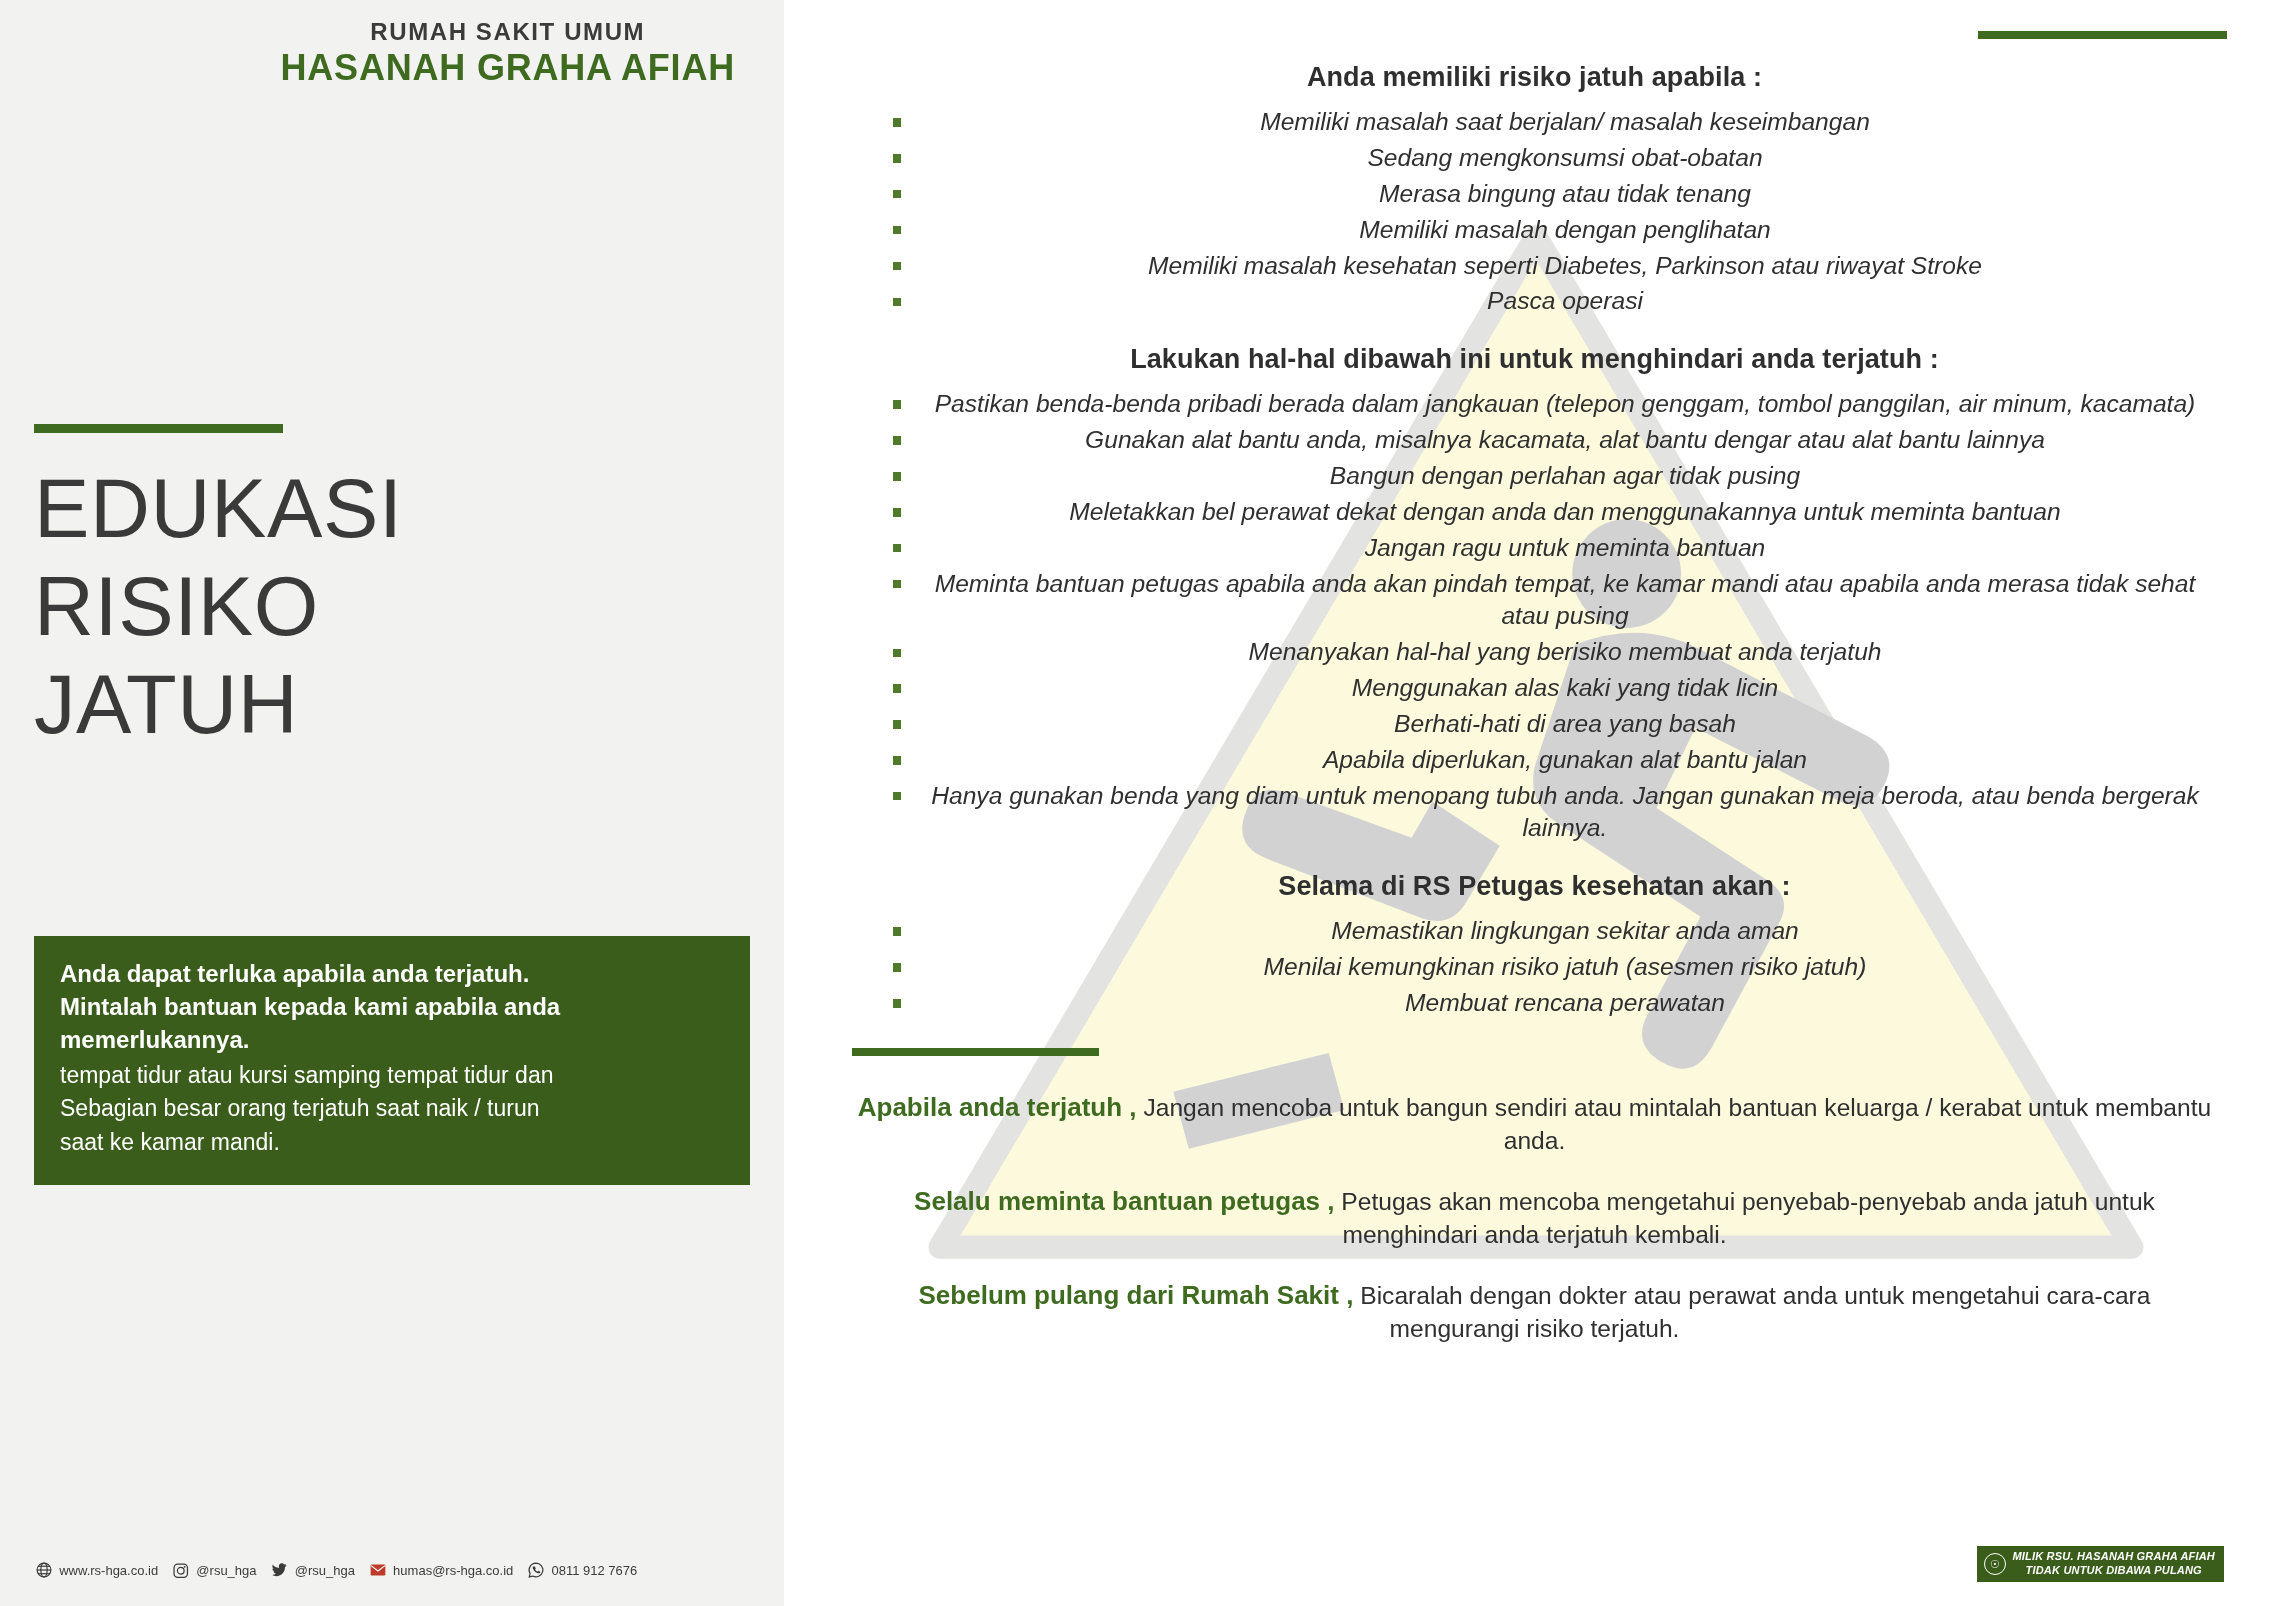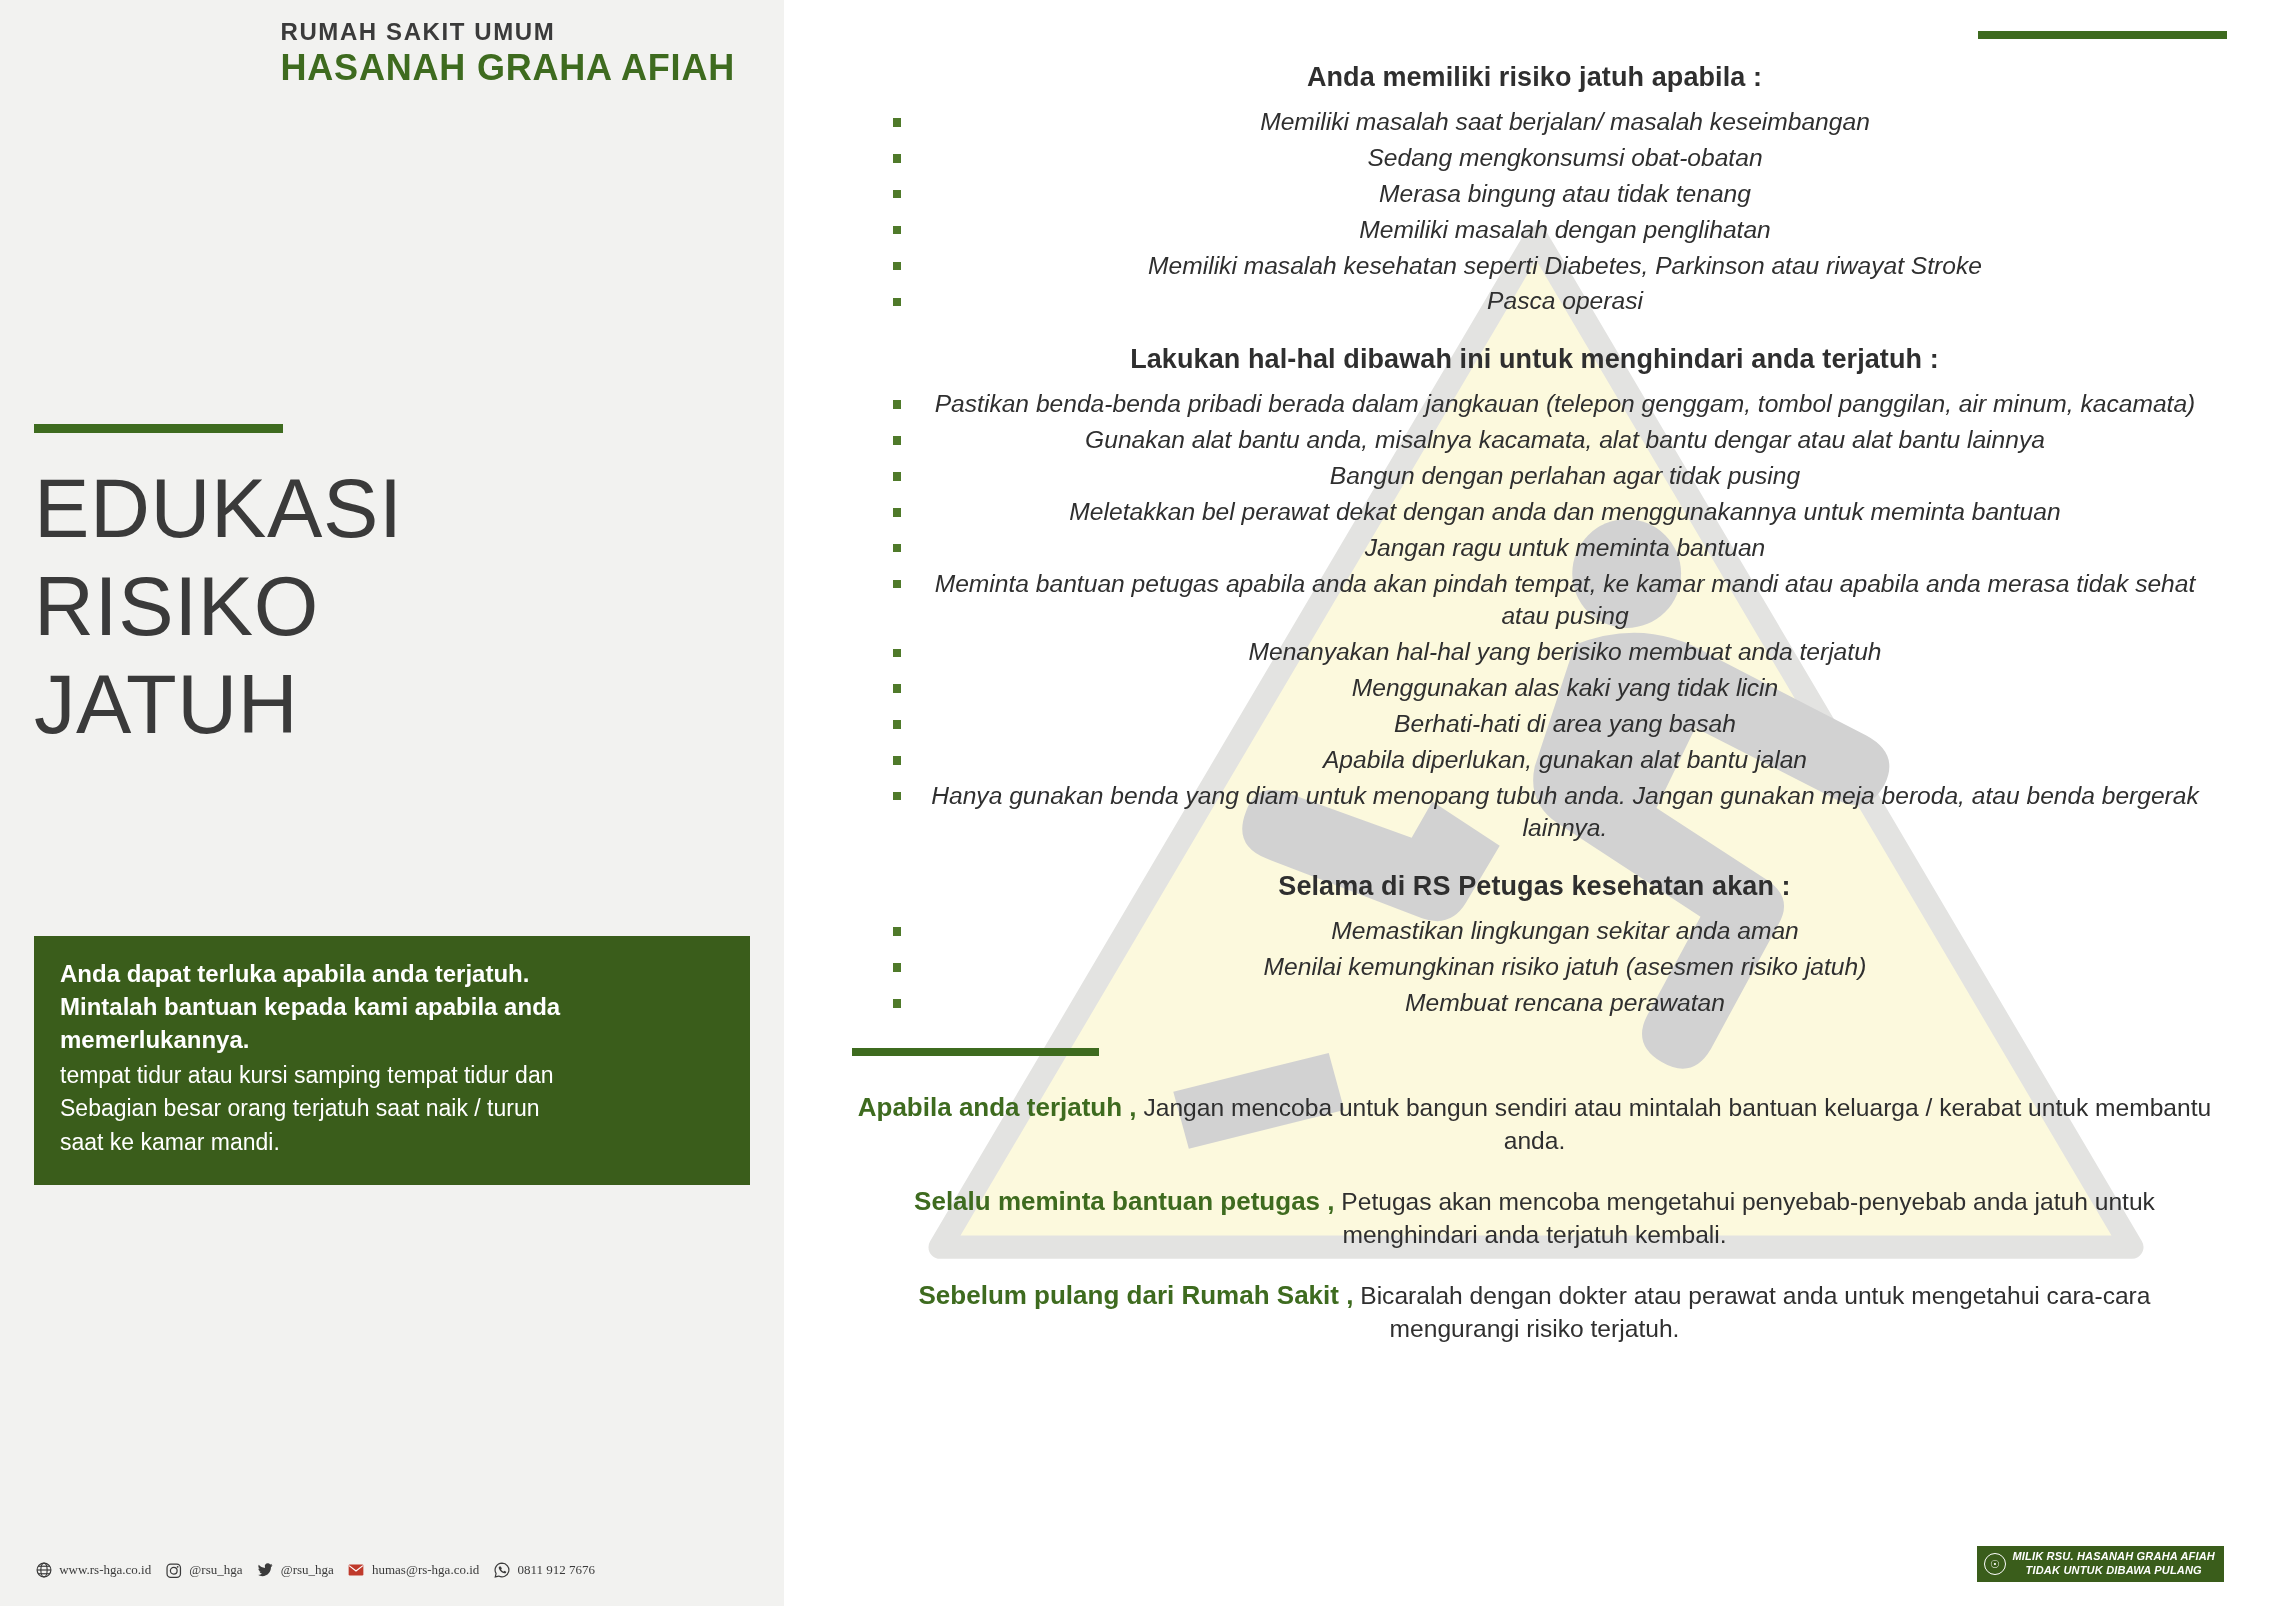--- a/index.html
+++ b/index.html
@@ -30,21 +30,21 @@
     position: absolute;
     left: 34px;
     top: 0;
     width: 719px;
     height: 100%;
   }
   .logo-block {
     position: absolute;
     top: 18px;
     right: 18px;
-    text-align: left;
+    text-align: center;
   }
   .logo-line1 {
     font-size: 24px;
     font-weight: bold;
     letter-spacing: 1.6px;
     color: #3b3b3b;
     line-height: 1.2;
   }
   .logo-line2 {
     font-size: 36px;
@@ -100,21 +100,21 @@
   .footer-contact {
     position: absolute;
     left: 34px;
     bottom: 27px;
     display: flex;
     align-items: center;
     gap: 13px;
     font-size: 13px;
     color: #3b3b3b;
   }
-  .contact-item { display: flex; align-items: center; gap: 5.8px; white-space: nowrap; font-family: Liberation Serif, serif; }
+  .contact-item { display: flex; align-items: center; gap: 5.8px; white-space: nowrap; }
   .cicon {
     width: 19.4px; height: 19.4px;
     display: inline-flex; align-items: center; justify-content: center;
     flex: 0 0 19.4px;
   }
   .cicon svg { display: block; }
 
   
   .divider {
     position: absolute;

